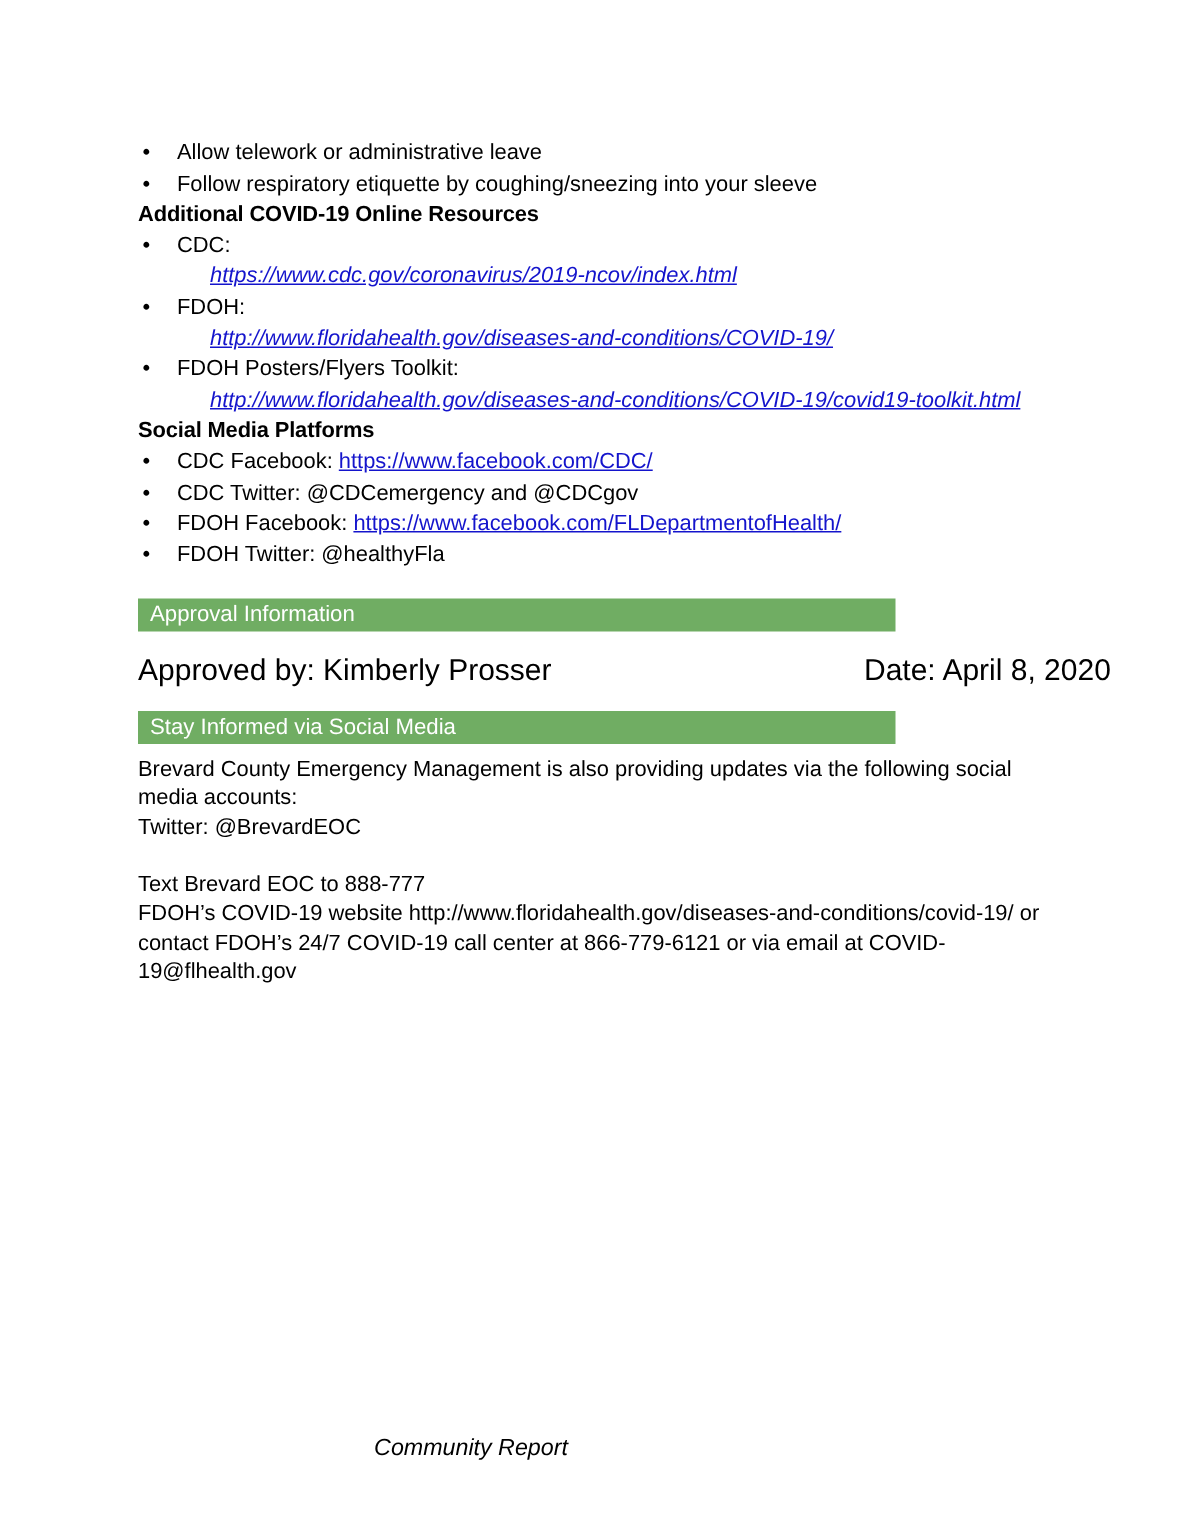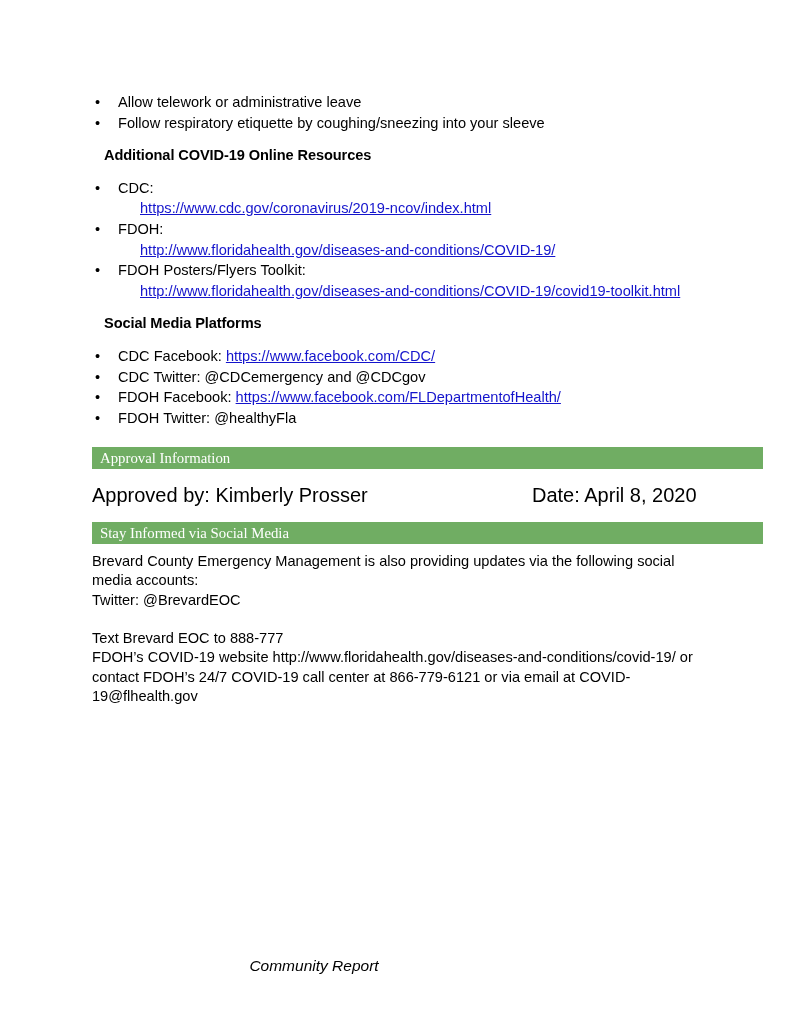--- a/index.html
+++ b/index.html
@@ -55,62 +55,62 @@
   }
   .li-text {
     white-space: nowrap;
   }
 
   
   .url-line {
     display: block;
     padding-left: 22px;
     line-height: 20.6px;
+    font-style: italic;
   }
 
   a.link, .link {
     color: #1414CC;
     text-decoration: underline;
     font-size: 14.6px;
   }
 
   h3.heading {
     font-size: 14.6px;
     line-height: 20.6px;
     font-weight: bold;
-    margin: 12px;
+    margin: 0;
     padding: 0;
     color: #000000;
     letter-spacing: -0.1px;
   }
 
   
   .banner {
-    width: 671px;
+    width: 505px;
     background: #70AD63;
     color: #ffffff;
     font-size: 14.8px;
     line-height: 22px;
     height: 22px;
     padding: 0 0 16px 8px;
     box-sizing: border-box;
     white-space: nowrap;
     overflow: hidden;
-    font-family: Liberation Serif, serif;
   }
 
   .approval-row {
     position: relative;
     font-size: 20px;
     line-height: 20.6px;
     height: 20.6px;
   }
   .approval-row .date {
     position: absolute;
-    left: 440px;
+    left: 484px;
     top: 0;
     white-space: nowrap;
   }
 
   p.para {
     margin: 0;
     font-size: 14.6px;
     line-height: 19.3px;
     color: #000000;
   }

